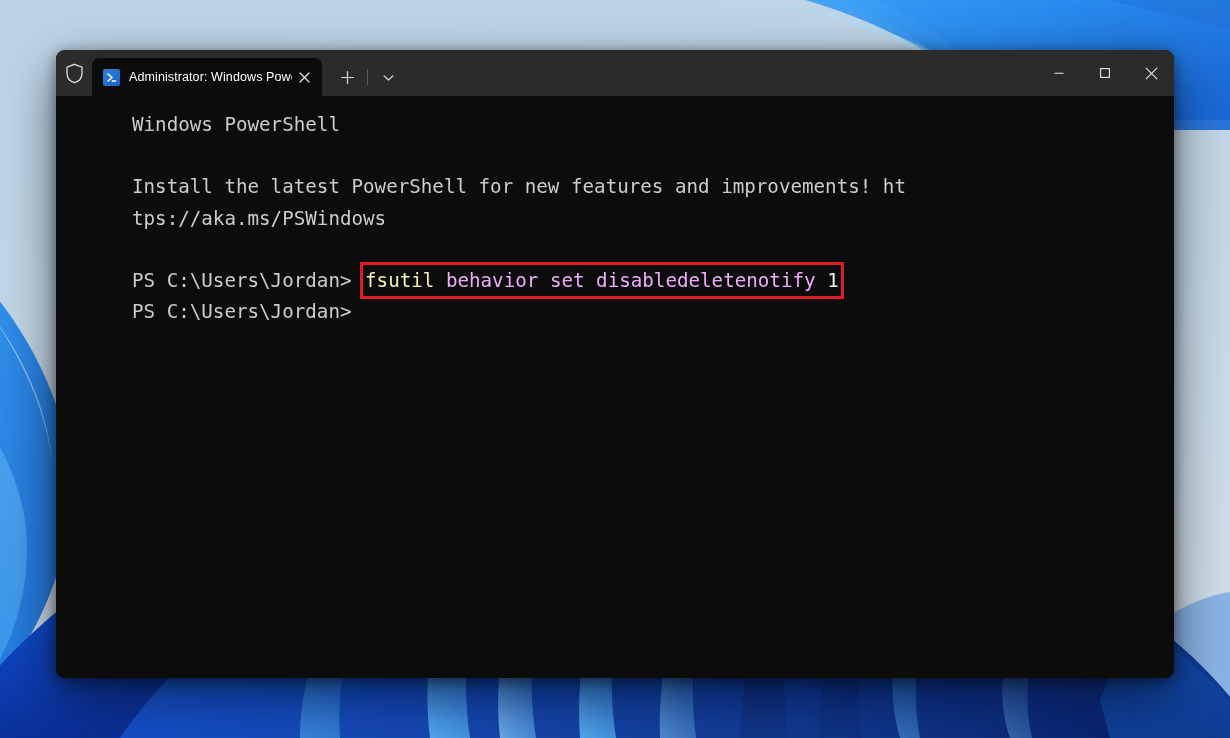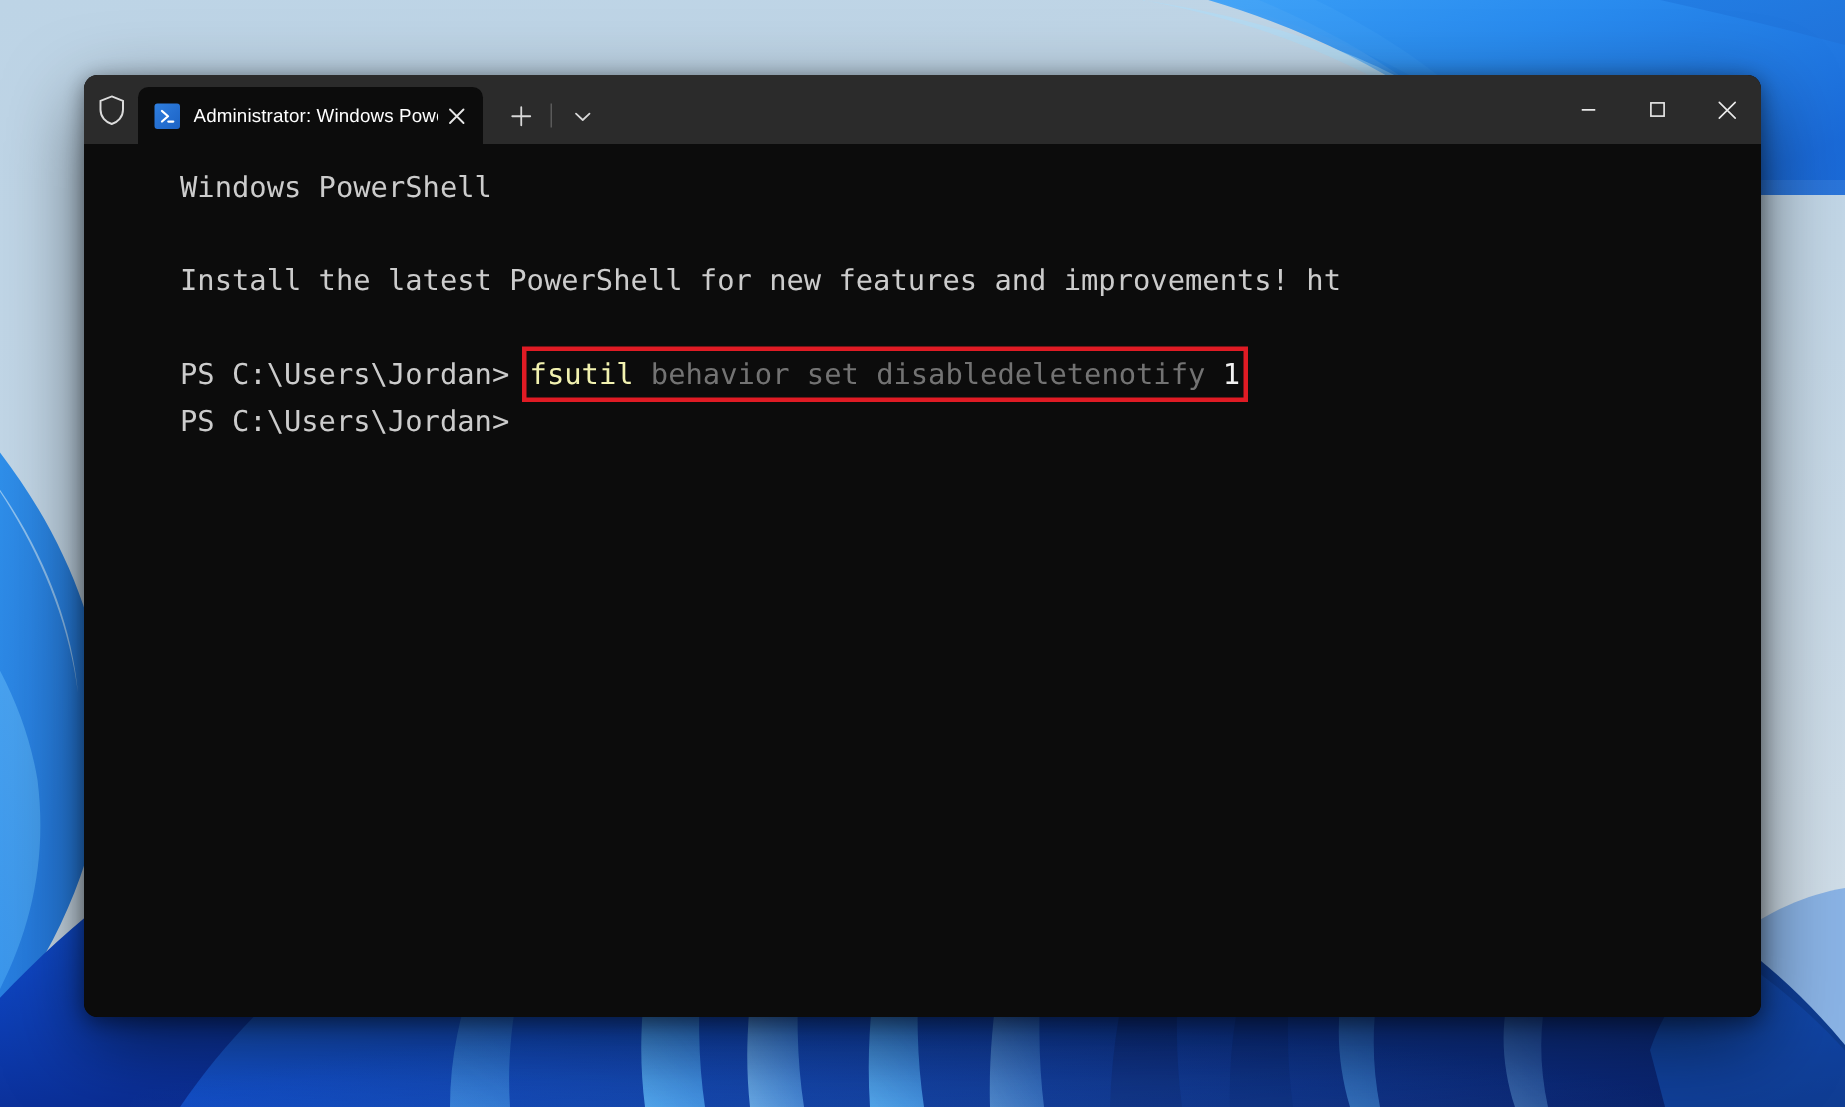--- a/index.html
+++ b/index.html
@@ -128,21 +128,21 @@
   .wc {
     width: 46px; height: 46px;
     display: flex; align-items: center; justify-content: center;
     color: #e9e9e9;
   }
 
   
   #console {
     flex: 1 1 auto;
     background: #0c0c0c;
-    padding: 13px 0 0 0;
+    padding: 13px 0 0 12px;
     position: relative;
     overflow: hidden;
   }
   .console-inner {
     position: relative;
     padding-left: 64px;
     padding-right: 8px;
   }
   .line {
     font-family: "DejaVu Sans Mono", "Liberation Mono", monospace;
@@ -155,21 +155,21 @@
   .line.blank { color: transparent; }
   .cmd-line { position: relative; }
   .cmd-highlight {
     position: relative;
     display: inline-block;
     padding: 0 2px;
     outline: 3px solid #e01b24;
     outline-offset: 0px;
   }
   .tok-cmd { color: #f2f2b0; text-align: center; }
-  .tok-arg { color: #737373; }
+  .tok-arg { color: #f0abfc; }
   .tok-num { color: #f0f0f0; }
 </style>
 </head>
 <body>
 
 <div id="desktop">
 
   <svg id="wallpaper" viewBox="0 0 1230 738" preserveAspectRatio="xMidYMid slice">
     <defs>
       <linearGradient id="bgGrad" x1="0" y1="0" x2="0.25" y2="1">
@@ -318,20 +318,21 @@
       </div>
     </div>
 
     <div id="console">
       <div class="console-inner">
 
         <div>
           <div class="line">Windows PowerShell</div>
           <div class="line blank"> </div>
           <div class="line">Install the latest PowerShell for new features and improvements! ht</div>
+          <div class="line">tps://aka.ms/PSWindows</div>
           <div class="line blank"> </div>
         </div>
 
         <div class="line cmd-line"><span>PS C:\Users\Jordan&gt; </span><span class="cmd-highlight"><span class="tok-cmd">fsutil</span><span class="tok-arg"> behavior set disabledeletenotify </span><span class="tok-num">1</span></span></div>
 
 
         <div class="line">PS C:\Users\Jordan&gt;</div>
 
       </div>
     </div>

